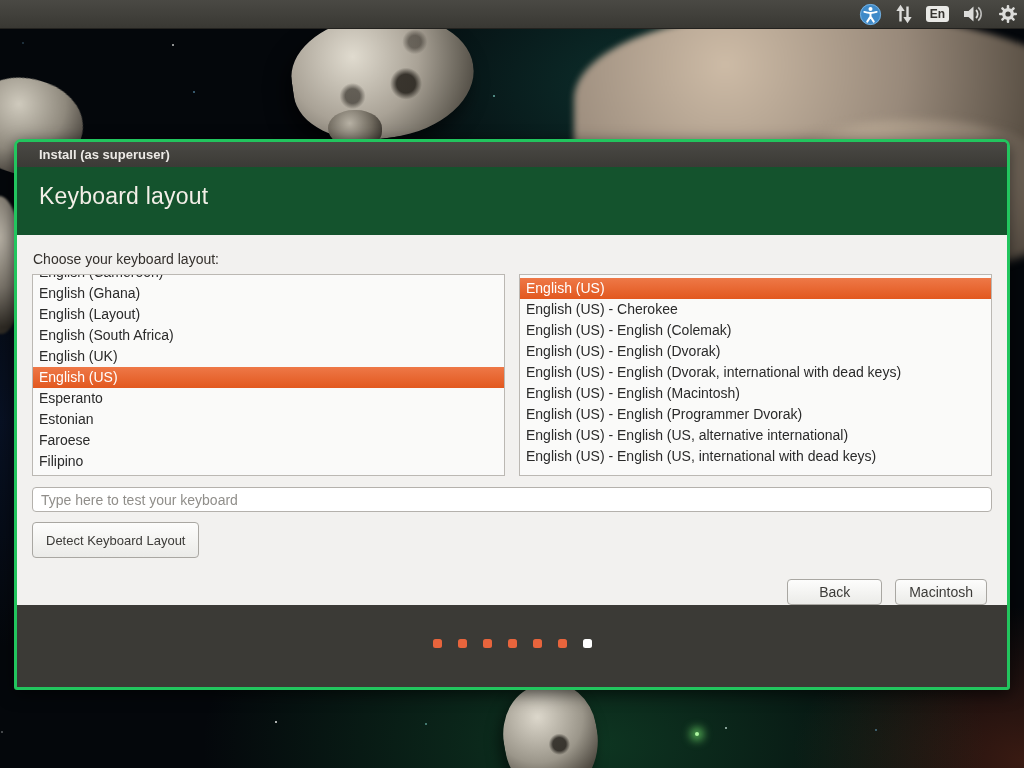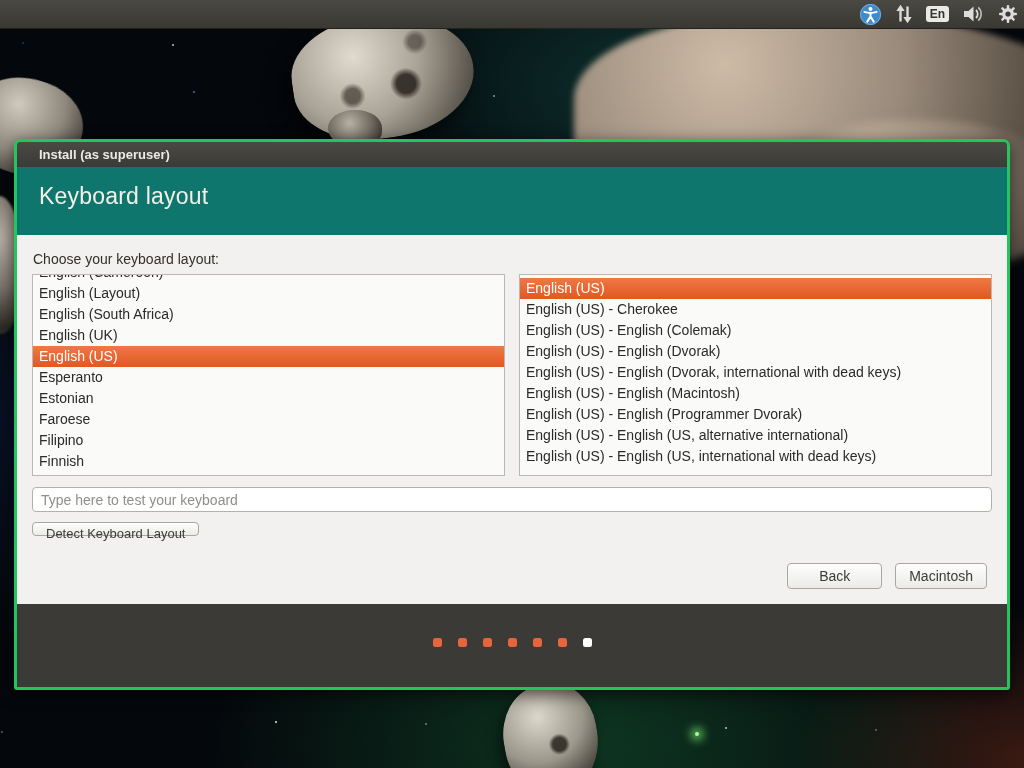--- a/index.html
+++ b/index.html
@@ -59,42 +59,42 @@
     padding:1px 4px;font-size:12px;font-weight:700;line-height:14px;}
 
   
   .window{position:absolute;left:14px;top:139px;width:996px;height:551px;z-index:4;
     box-sizing:border-box;border:3px solid #22c55e;border-radius:7px 7px 3px 3px;
     display:flex;flex-direction:column;overflow:hidden;background:#3b3a36;
     box-shadow:0 4px 16px rgba(0,0,0,.6);}
   .titlebar{height:25px;flex:0 0 25px;background:linear-gradient(#4a4944,#3b3a36);
     display:flex;align-items:center;padding-left:22px;
     color:#eceae6;font-size:13px;font-weight:700;}
-  .pagehead{height:68px;flex:0 0 68px;background:#0f766e;}
+  .pagehead{height:68px;flex:0 0 68px;background:#14532d;}
   .pagehead h1{margin:0;padding:16px 0 0 22px;font-size:23px;font-weight:400;
     color:#f3efe7;letter-spacing:.2px;}
   .content{flex:1 1 auto;background:#f2f1ef;padding:14px 15px 0 15px;box-sizing:border-box;}
   .choose-label{font-size:14px;color:#332f2b;margin:2px 0 7px 1px;}
   .lists{display:flex;gap:14px;}
   .listbox{flex:1 1 0;height:202px;background:#fafaf9;border:1px solid #bbb8b3;
     overflow:hidden;box-sizing:border-box;cursor:default;}
   .inner.shift{margin-top:-13px;}
   .inner.pad{padding-top:3px;}
   .row{height:21px;line-height:21px;padding-left:6px;font-size:14px;color:#2a2a2a;
     white-space:nowrap;overflow:hidden;}
   .row.selected{color:#fff;
     background:linear-gradient(180deg,var(--selection-top,#ee7847),var(--selection-bottom,#e2581f));}
   .test-input{display:block;width:100%;box-sizing:border-box;height:25px;margin-top:11px;
     border:1px solid #b4b1ac;border-radius:4px;background:#fff;padding:4px 8px;
     font-size:14px;color:#2a2a2a;outline:none;font-family:inherit;}
   .test-input::placeholder{color:#908e8a;}
   .btn{font-family:inherit;font-size:14px;color:#3c3b38;
     background:linear-gradient(#fdfdfc,#ebebe8);border:1px solid #a9a7a2;border-radius:4px;
     padding:3px 13px;height:26px;cursor:default;}
-  .btn.detect{margin-top:10px;font-size:13px;height:14px;text-align:center;}
+  .btn.detect{margin-top:10px;font-size:13px;height:36px;text-align:center;}
   .nav-buttons{display:flex;justify-content:flex-end;gap:13px;margin-top:21px;padding-right:5px;}
   .btn.back{min-width:95px;}
   .btn.continue{min-width:88px;}
   .footer{flex:0 0 83px;background:#3b3a36;}
   .dots{display:flex;justify-content:center;gap:16px;padding-top:34px;}
   .dot{width:9px;height:9px;border-radius:2.5px;background:var(--dot-complete,#e8643c);}
   .dot.current{background:var(--dot-current,#ffffff);}
 </style>
 </head>
 <body>
@@ -245,20 +245,21 @@
   </div>
   <div class="pagehead">
     <h1>Keyboard layout</h1>
   </div>
   <div class="content">
     <div class="choose-label">Choose your keyboard layout:</div>
     <div class="lists">
       <div class="listbox">
         <div class="inner shift">
             <div class="row">English (Cameroon)</div>
+            <div class="row">English (Ghana)</div>
             <div class="row">English (Layout)</div>
             <div class="row">English (South Africa)</div>
             <div class="row">English (UK)</div>
             <div class="row selected">English (US)</div>
             <div class="row">Esperanto</div>
             <div class="row">Estonian</div>
             <div class="row">Faroese</div>
             <div class="row">Filipino</div>
             <div class="row">Finnish</div>
           </div>

